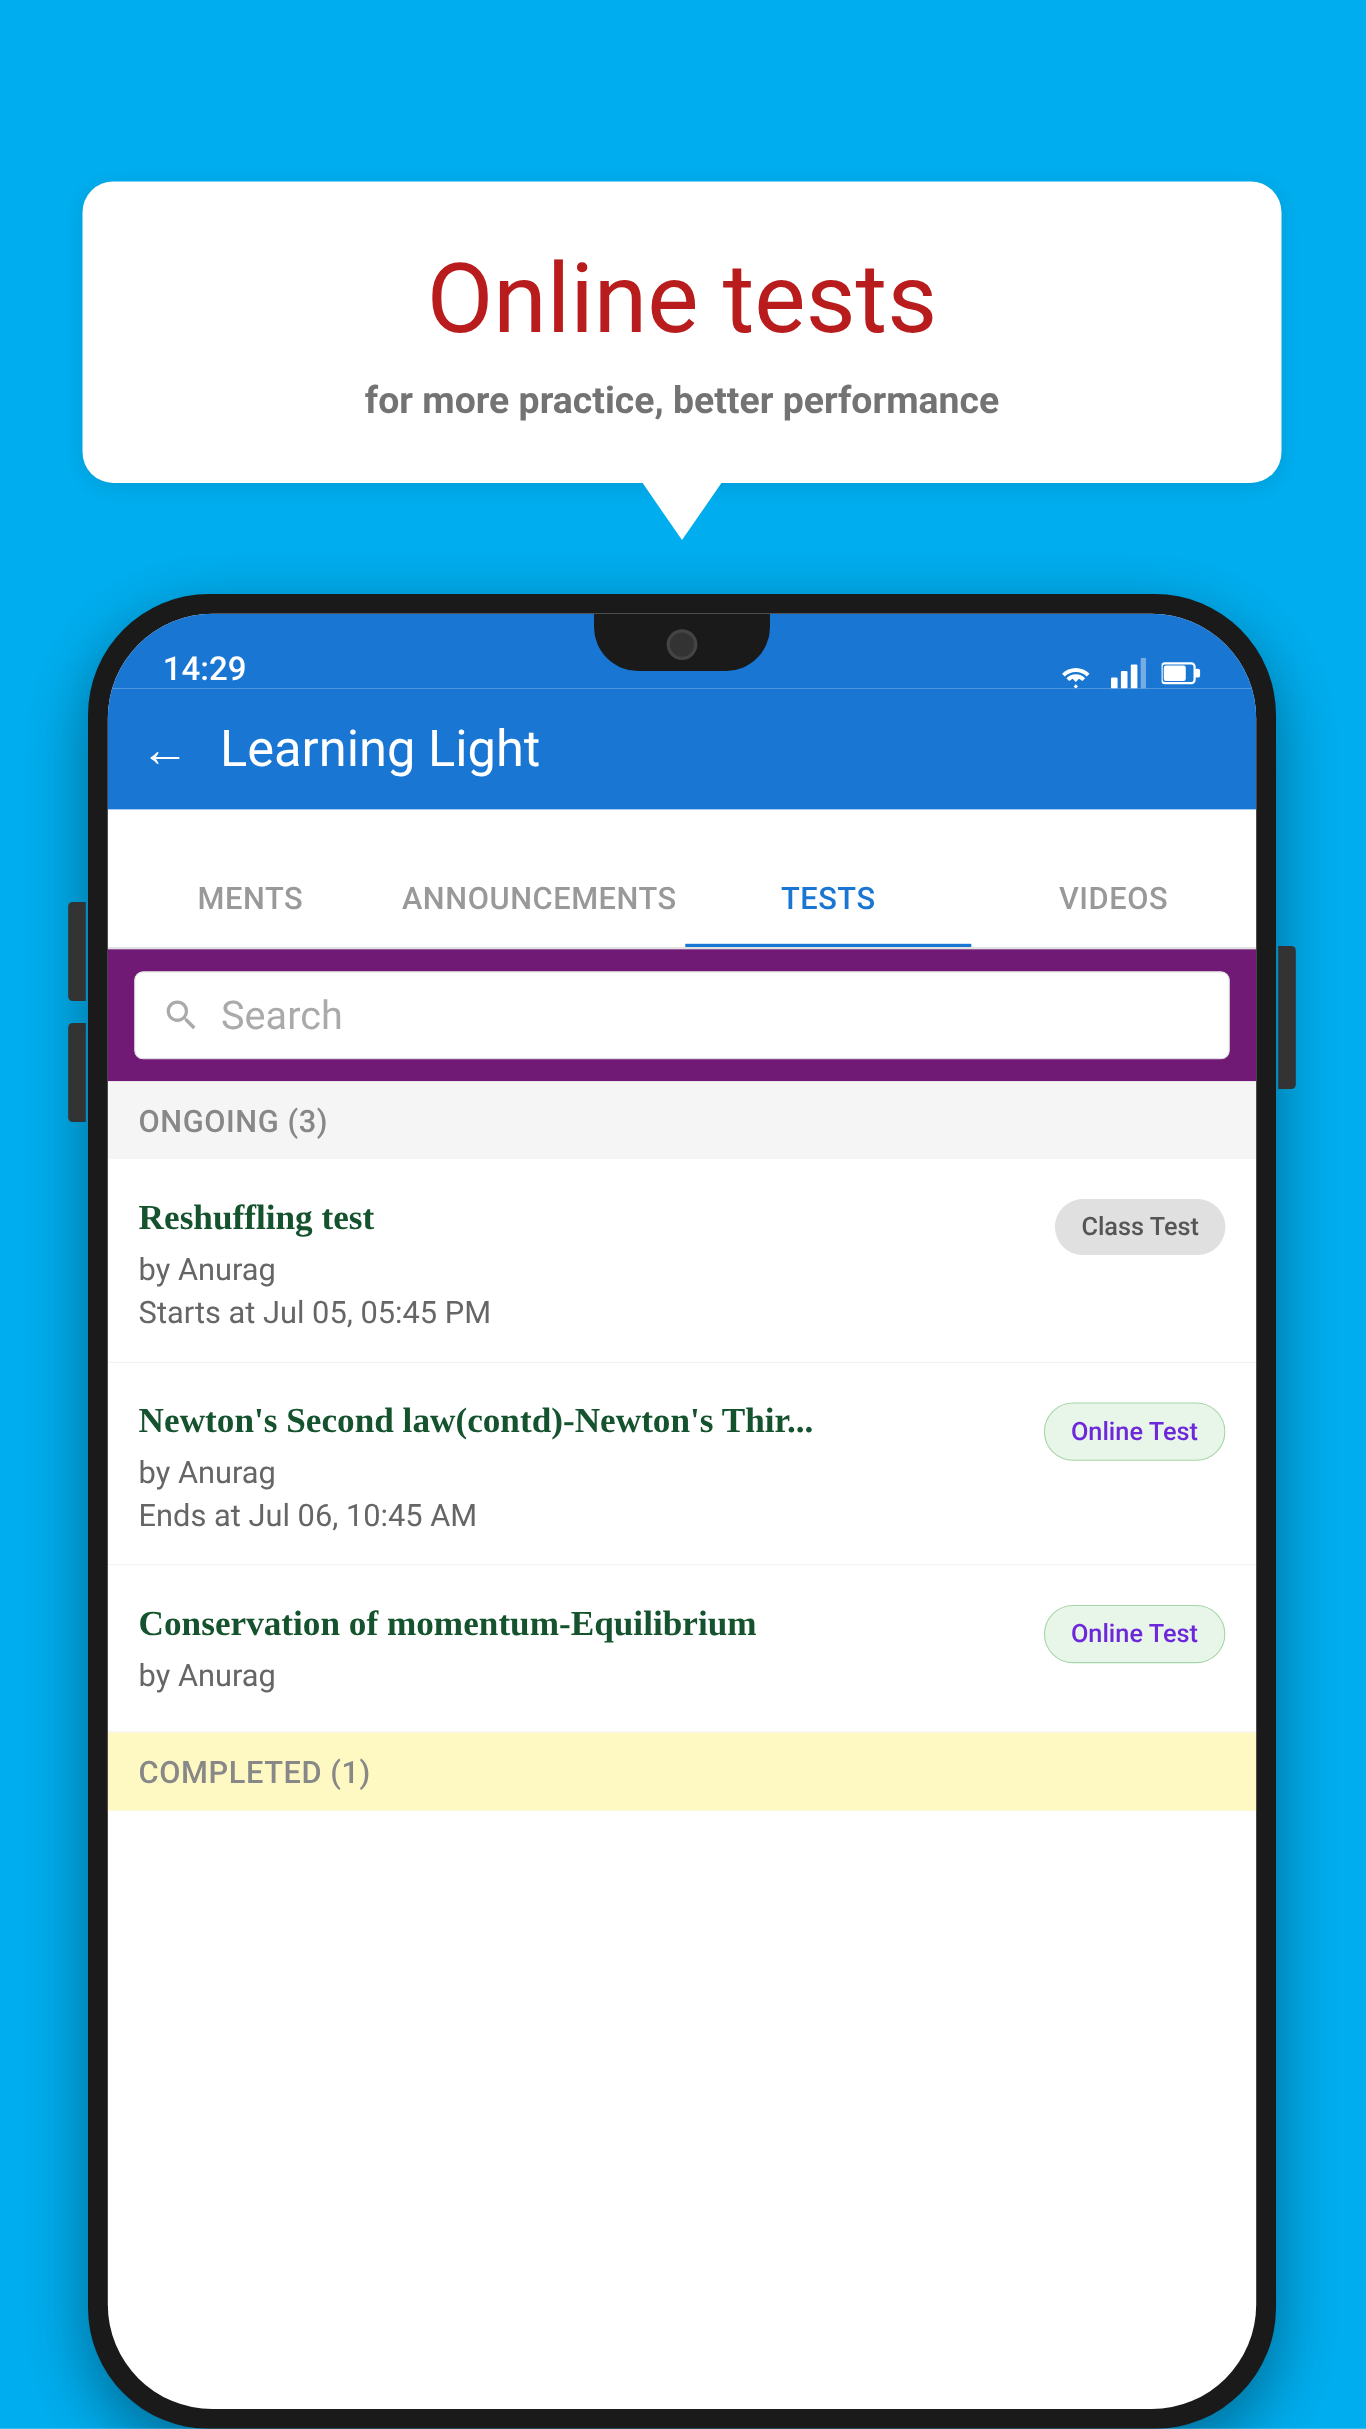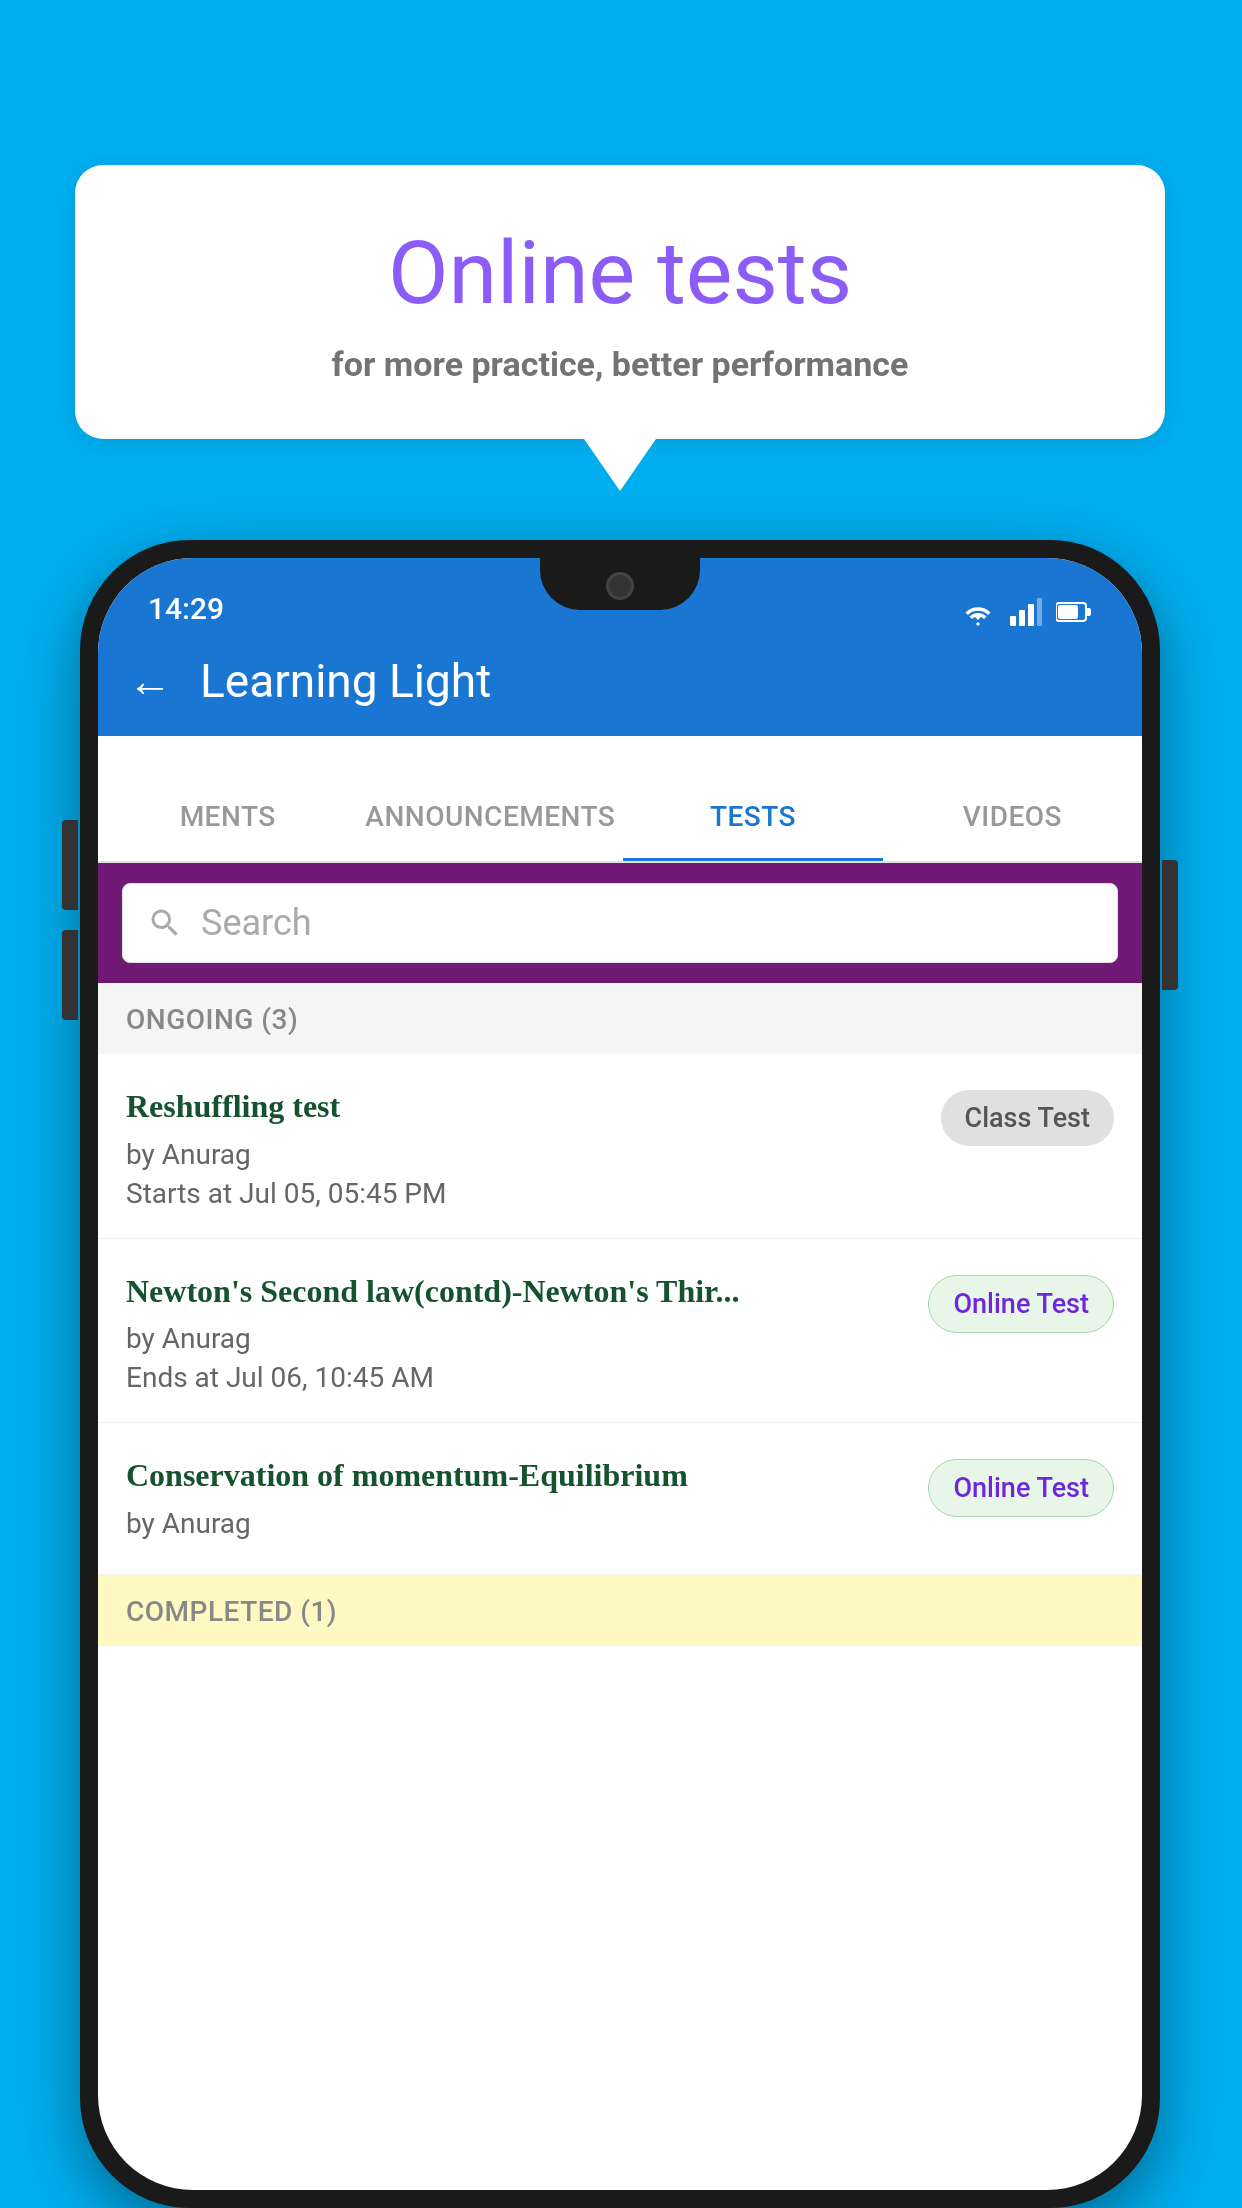--- a/index.html
+++ b/index.html
@@ -39,21 +39,21 @@
       transform: translateX(-50%);
       width: 0;
       height: 0;
       border-left: 38px solid transparent;
       border-right: 38px solid transparent;
       border-top: 55px solid white;
     }
 
     .speech-bubble-title {
       font-size: 88px;
-      color: #8b5cf6;
+      color: #b91c1c;
       font-weight: 400;
       line-height: 1.1;
       margin-bottom: 22px;
     }
 
     .speech-bubble-subtitle {
       font-size: 34px;
       color: #737373;
       font-weight: 700;
     }
@@ -250,21 +250,21 @@
     }
 
     .test-item-time {
       font-size: 28px;
       color: #666;
     }
 
     .test-badge {
       border-radius: 30px;
       padding: 12px 24px;
-      font-size: 27px;
+      font-size: 23px;
       font-weight: 500;
       white-space: nowrap;
       margin-top: 4px;
       flex-shrink: 0;
     }
 
     .badge-class {
       background: #e0e0e0;
       color: #555;
     }

